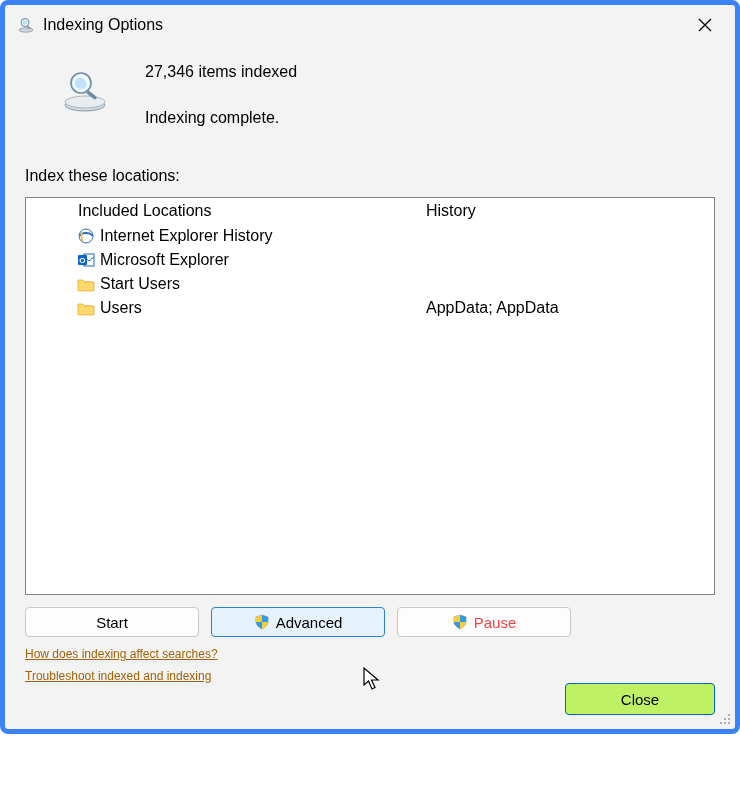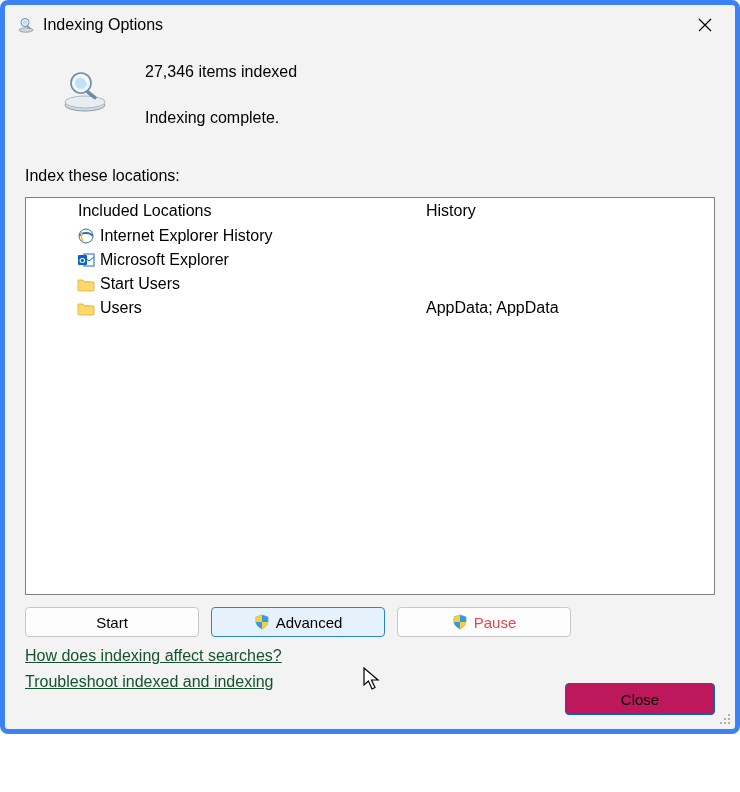--- a/index.html
+++ b/index.html
@@ -110,36 +110,36 @@
     background: #e6f2fb;
   }
   .btn.disabled { color:#ef4444; cursor:default;}
   .shield-icon { display:inline-flex; }
 
   .links {
     padding: 4px 20px;
     display:flex; flex-direction:column; gap:8px;
   }
   .links a {
-    color: #14532d;
+    color: #a16207;
     text-decoration: underline;
-    font-size: 16px;
+    font-size: 12px;
     width: fit-content;
   }
 
   .footer {
     position:absolute;
     bottom: 14px; right: 20px;
     display:flex; gap:10px; align-items:center;
   }
   .btn.close-btn {
     width: 150px;
     height: 32px;
     border: 1px solid #0067c0;
-    background:#be185d;
+    background:#bef264;
     border-radius:4px;
   }
   .resize-grip {
     position:absolute; right:3px; bottom:3px;
     width:14px; height:14px;
   }
   .cursor {
     position:absolute;
     left: 358px;
     top: 662px;

